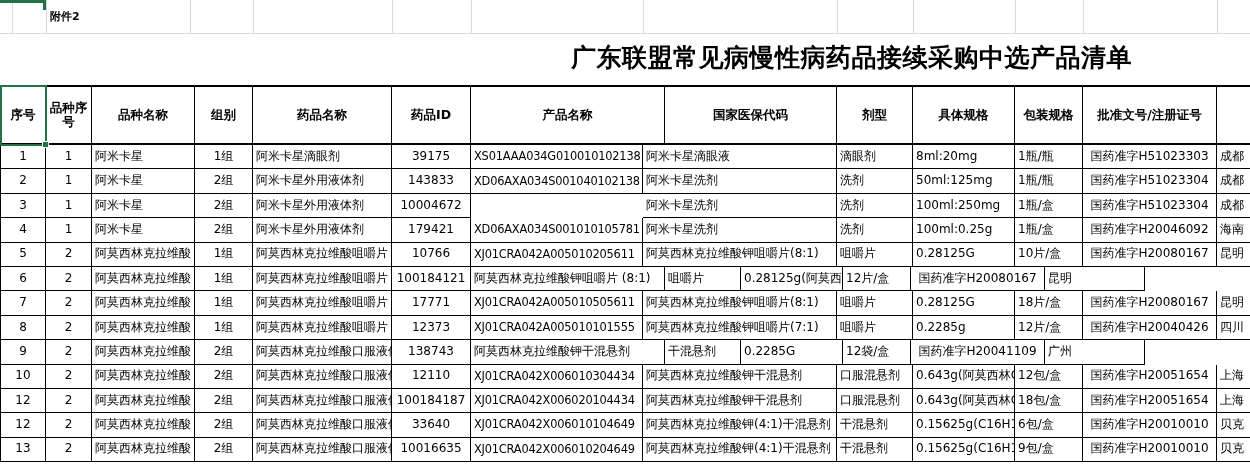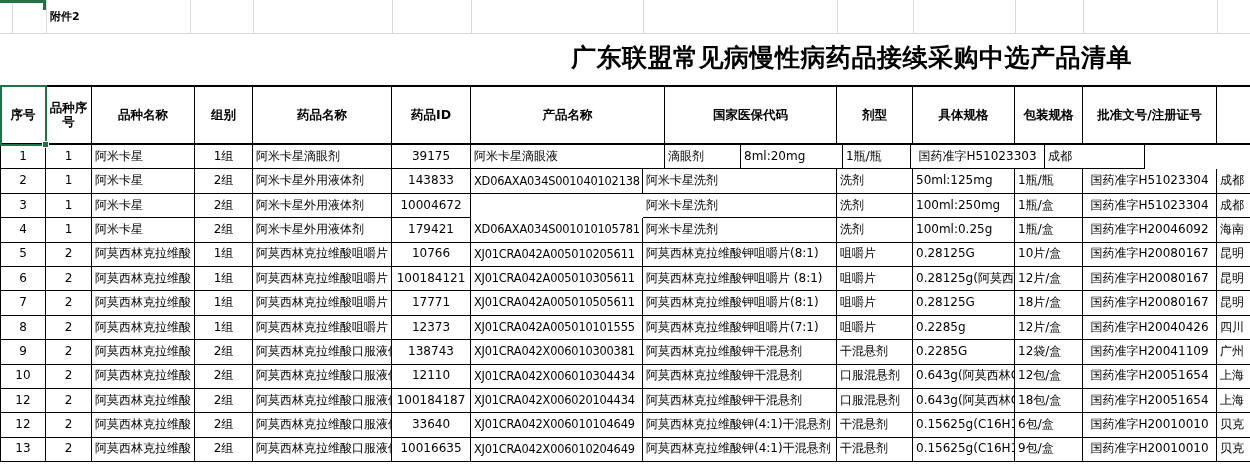--- a/index.html
+++ b/index.html
@@ -102,20 +102,21 @@
         <div class="cell" style="width: 100px;"></div>
       </div>
     <div id="data-rows">
         <div class="trow" style="height: 24.4px;">
           <div class="cell first al-c" style="width: 46px;">1</div>
           <div class="cell al-c" style="width: 46px;">1</div>
           <div class="cell al-l" style="width: 103px;">阿米卡星</div>
           <div class="cell al-c" style="width: 58px;">1组</div>
           <div class="cell al-l" style="width: 139px;">阿米卡星滴眼剂</div>
           <div class="cell al-c" style="width: 79px;">39175</div>
+          <div class="cell al-l code-text" style="width: 172px;">XS01AAA034G010010102138</div>
           <div class="cell al-l" style="width: 194px;">阿米卡星滴眼液</div>
           <div class="cell al-l" style="width: 76px;">滴眼剂</div>
           <div class="cell al-l" style="width: 102px;">8ml:20mg</div>
           <div class="cell al-l" style="width: 68px;">1瓶/瓶</div>
           <div class="cell al-c" style="width: 134px;">国药准字H51023303</div>
           <div class="cell al-l" style="width: 100px;">成都</div>
         </div>
         <div class="trow" style="height: 24.4px;">
           <div class="cell first al-c" style="width: 46px;">2</div>
           <div class="cell al-c" style="width: 46px;">1</div>
@@ -176,21 +177,20 @@
           <div class="cell al-c" style="width: 134px;">国药准字H20080167</div>
           <div class="cell al-l" style="width: 100px;">昆明</div>
         </div>
         <div class="trow" style="height: 24.4px;">
           <div class="cell first al-c" style="width: 46px;">6</div>
           <div class="cell al-c" style="width: 46px;">2</div>
           <div class="cell al-l" style="width: 103px;">阿莫西林克拉维酸</div>
           <div class="cell al-c" style="width: 58px;">1组</div>
           <div class="cell al-l" style="width: 139px;">阿莫西林克拉维酸咀嚼片</div>
           <div class="cell al-c" style="width: 79px;">100184121</div>
-          <div class="cell al-l code-text" style="width: 172px;">XJ01CRA042A005010305611</div>
           <div class="cell al-l" style="width: 194px;">阿莫西林克拉维酸钾咀嚼片 (8:1)</div>
           <div class="cell al-l" style="width: 76px;">咀嚼片</div>
           <div class="cell al-l" style="width: 102px;">0.28125g(阿莫西林</div>
           <div class="cell al-l" style="width: 68px;">12片/盒</div>
           <div class="cell al-c" style="width: 134px;">国药准字H20080167</div>
           <div class="cell al-l" style="width: 100px;">昆明</div>
         </div>
         <div class="trow" style="height: 24.4px;">
           <div class="cell first al-c" style="width: 46px;">7</div>
           <div class="cell al-c" style="width: 46px;">2</div>
@@ -221,21 +221,20 @@
           <div class="cell al-c" style="width: 134px;">国药准字H20040426</div>
           <div class="cell al-l" style="width: 100px;">四川</div>
         </div>
         <div class="trow" style="height: 24.4px;">
           <div class="cell first al-c" style="width: 46px;">9</div>
           <div class="cell al-c" style="width: 46px;">2</div>
           <div class="cell al-l" style="width: 103px;">阿莫西林克拉维酸</div>
           <div class="cell al-c" style="width: 58px;">2组</div>
           <div class="cell al-l" style="width: 139px;">阿莫西林克拉维酸口服液体剂</div>
           <div class="cell al-c" style="width: 79px;">138743</div>
-          <div class="cell al-l code-text" style="width: 172px;">XJ01CRA042X006010300381</div>
           <div class="cell al-l" style="width: 194px;">阿莫西林克拉维酸钾干混悬剂</div>
           <div class="cell al-l" style="width: 76px;">干混悬剂</div>
           <div class="cell al-l" style="width: 102px;">0.2285G</div>
           <div class="cell al-l" style="width: 68px;">12袋/盒</div>
           <div class="cell al-c" style="width: 134px;">国药准字H20041109</div>
           <div class="cell al-l" style="width: 100px;">广州</div>
         </div>
         <div class="trow" style="height: 24.4px;">
           <div class="cell first al-c" style="width: 46px;">10</div>
           <div class="cell al-c" style="width: 46px;">2</div>

